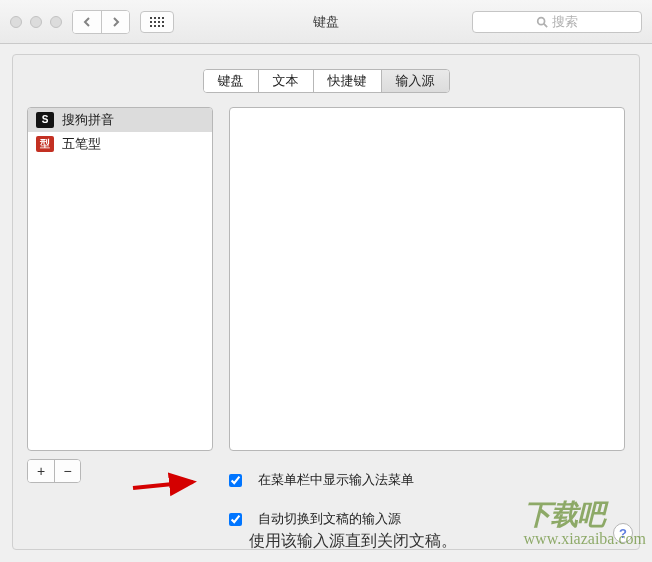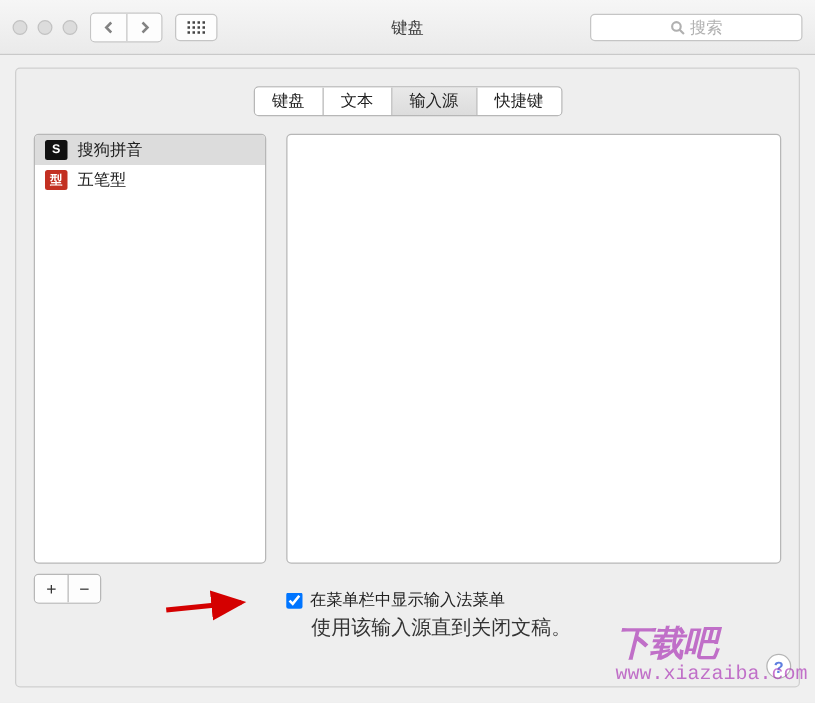--- a/index.html
+++ b/index.html
@@ -136,21 +136,21 @@
   }
   .addremove button + button { border-left: 1px solid #b7b7b7; }
 
   .previewbox {
     border: 1px solid #b7b7b7; border-radius: 4px;
     background: #fff; height: 344px;
   }
 
   .checks { margin-top: 10px; }
   .checkrow {
-    display: flex; align-items: center; gap: 6px;
+    display: flex; align-items: center; gap: 16px;
     font-size: 13px; color: #222; height: 20px; margin-top: 19px;
   }
   .checkrow input { width: 13px; height: 13px; }
   .helptext { font-size: 16px; color: #333; margin-left: 20px; margin-top: 2px; }
 
   .arrow {
     position: absolute; left: 128px; top: 470px;
     pointer-events: none;
   }
 
@@ -158,23 +158,23 @@
     position: absolute; right: 6px; bottom: 6px;
     width: 20px; height: 20px; border-radius: 50%;
     border: 1px solid #b5b5b5; background: #fff;
     display: flex; align-items: center; justify-content: center;
     color: #6080e0; font-weight: 700;
   }
 
   .watermark {
     position: absolute; right: 6px; bottom: 14px;
     font-size: 28px; font-style: italic; font-weight: 700;
-    color: #a21caf;
+    color: #4d7c0f;
     letter-spacing: -1px;
-    font-family: Liberation Mono, monospace;
+    font-family: Liberation Serif, serif;
     pointer-events: none;
     z-index: 0;
     opacity: 0.6;
   }
   .watermark small { font-size: 16px; font-weight: 400; font-style: normal; letter-spacing: 0; display: block; margin-top: -4px; }
 </style>
 </head>
 <body>
 
 <div class="toolbar">
@@ -224,22 +224,22 @@
     <span>搜索</span>
   </div>
 </div>
 
 <div class="content">
 
   <div class="tabs">
     <div class="tabseg" id="tabseg">
         <div class="tab">键盘</div>
         <div class="tab">文本</div>
+        <div class="tab">快捷键</div>
         <div class="tab" data-active="true">输入源</div>
-        <div class="tab">快捷键</div>
       </div>
   </div>
 
   <div class="hsplit">
 
     <div class="leftcol">
       <div class="sourcelist" id="sourcelist">
           <div class="row" data-selected="true">
             <div class="srcicon sogou">S</div>
             <span>搜狗拼音</span>
@@ -256,20 +256,24 @@
     </div>
 
     <div class="rightcol">
       <div class="previewbox"></div>
 
       <div class="checks">
         <label class="checkrow">
           <input type="checkbox" id="chk-showmenu" checked="" style="">
           <span>在菜单栏中显示输入法菜单</span>
         </label>
+        <label class="checkrow">
+          <input type="checkbox" id="chk-autoswitch" checked="" style="">
+          <span>自动切换到文稿的输入源</span>
+        </label>
         <div class="helptext">使用该输入源直到关闭文稿。</div>
       </div>
     </div>
   </div>
 
   <div class="helpbtn">?</div>
 </div>
 
 <svg class="arrow" width="80" height="30">
   <defs>

